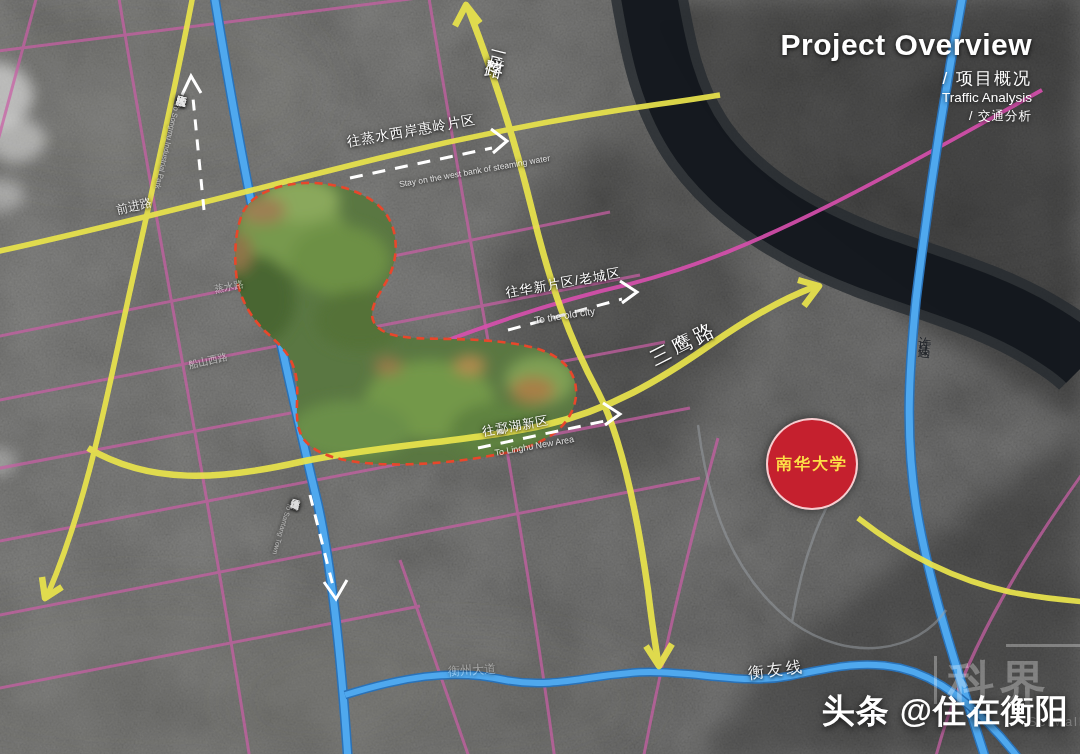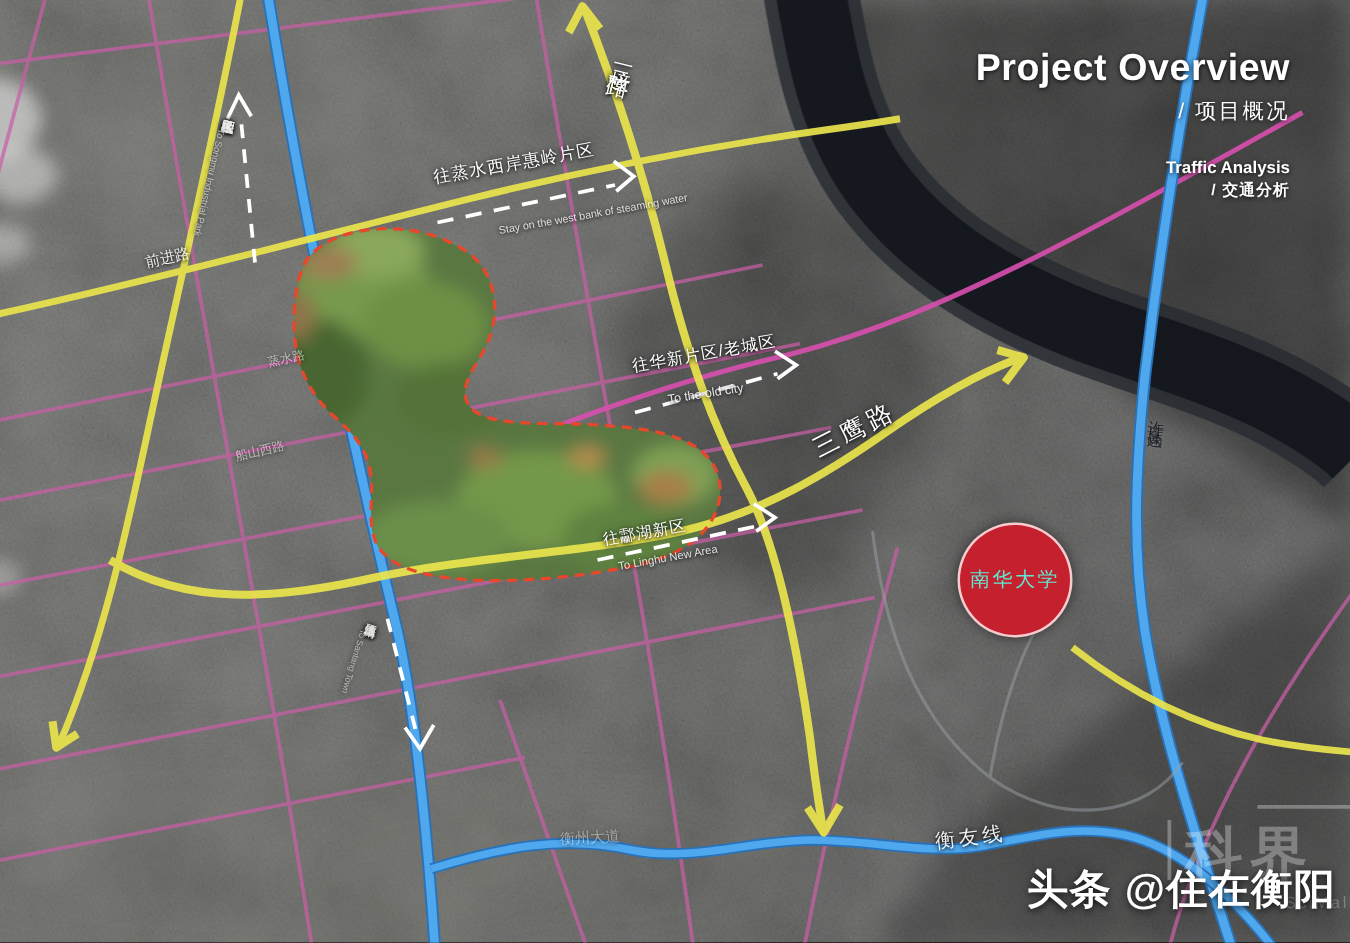--- a/index.html
+++ b/index.html
@@ -30,34 +30,34 @@
   #ann1-en{left:398px;top:166px;font-size:8.5px;opacity:.78;transform:rotate(-10deg);}
   #ann2-zh{left:505px;top:274px;font-size:13px;letter-spacing:1px;transform:rotate(-10deg);}
   #ann2-en{left:534px;top:310px;font-size:10px;opacity:.85;transform:rotate(-9deg);}
   #ann3-zh{left:482px;top:418px;font-size:12.5px;letter-spacing:1px;transform:rotate(-10deg);}
   #ann3-en{left:494px;top:441px;font-size:9px;opacity:.8;transform:rotate(-10deg);}
   #ann4-zh{left:178px;top:88px;font-size:10.5px;opacity:.85;transform:rotate(13deg);}
   #ann4-en{left:163px;top:102px;font-size:7.5px;opacity:.55;transform:rotate(13deg);}
   #ann5-zh{left:292px;top:492px;font-size:9.5px;opacity:.8;transform:rotate(17deg);}
   #ann5-en{left:279px;top:502px;font-size:7px;opacity:.5;transform:rotate(17deg);}
   
-  #title-block{position:absolute;right:48px;top:38px;text-align:right;color:#fff;
+  #title-block{position:absolute;right:48px;top:28px;text-align:right;color:#fff;
     text-shadow:0 1px 4px rgba(0,0,0,.9);}
   #title-en{font-size:30px;font-weight:bold;letter-spacing:.5px;}
   #title-zh{font-size:17px;margin-top:5px;font-weight:normal;letter-spacing:2px;}
-  #sub-en{font-size:13.5px;font-weight:bold;margin-top:26px;}
-  #sub-zh{font-size:12.5px;margin-top:3px;letter-spacing:1px;font-weight:bold;}
+  #sub-en{font-size:13.5px;font-weight:normal;}
+  #sub-zh{font-size:12.5px;margin-top:3px;letter-spacing:1px;}
   
   #badge{
     position:absolute;left:766px;top:418px;width:88px;height:88px;border-radius:50%;
     background:#c5202e;border:2px solid rgba(255,235,235,.85);
     display:flex;align-items:center;justify-content:center;
     box-shadow:0 0 10px rgba(0,0,0,.5);
   }
-  #badge span{color:#5eead4;font-size:16px;font-weight:normal;letter-spacing:2px;}
+  #badge span{color:#fde047;font-size:16px;font-weight:bold;letter-spacing:2px;}
   
   #wm-sci{position:absolute;left:948px;top:652px;color:rgba(255,255,255,.3);}
   #wm-sci .zh{font-size:46px;font-weight:bold;letter-spacing:6px;}
   #wm-sci .en{position:absolute;left:80px;top:62px;font-size:13px;letter-spacing:2px;color:rgba(255,255,255,.28);}
   #wm-sci .bracket-l{position:absolute;left:-14px;top:4px;width:3px;height:48px;background:rgba(255,255,255,.3);}
   #wm-sci .bracket-t{position:absolute;left:58px;top:-8px;width:76px;height:3px;background:rgba(255,255,255,.3);}
   #wm-toutiao{
     position:absolute;right:11px;bottom:20px;color:#fff;font-size:33px;font-weight:bold;
     letter-spacing:1px;text-shadow:0 2px 6px rgba(0,0,0,.8);
   }

